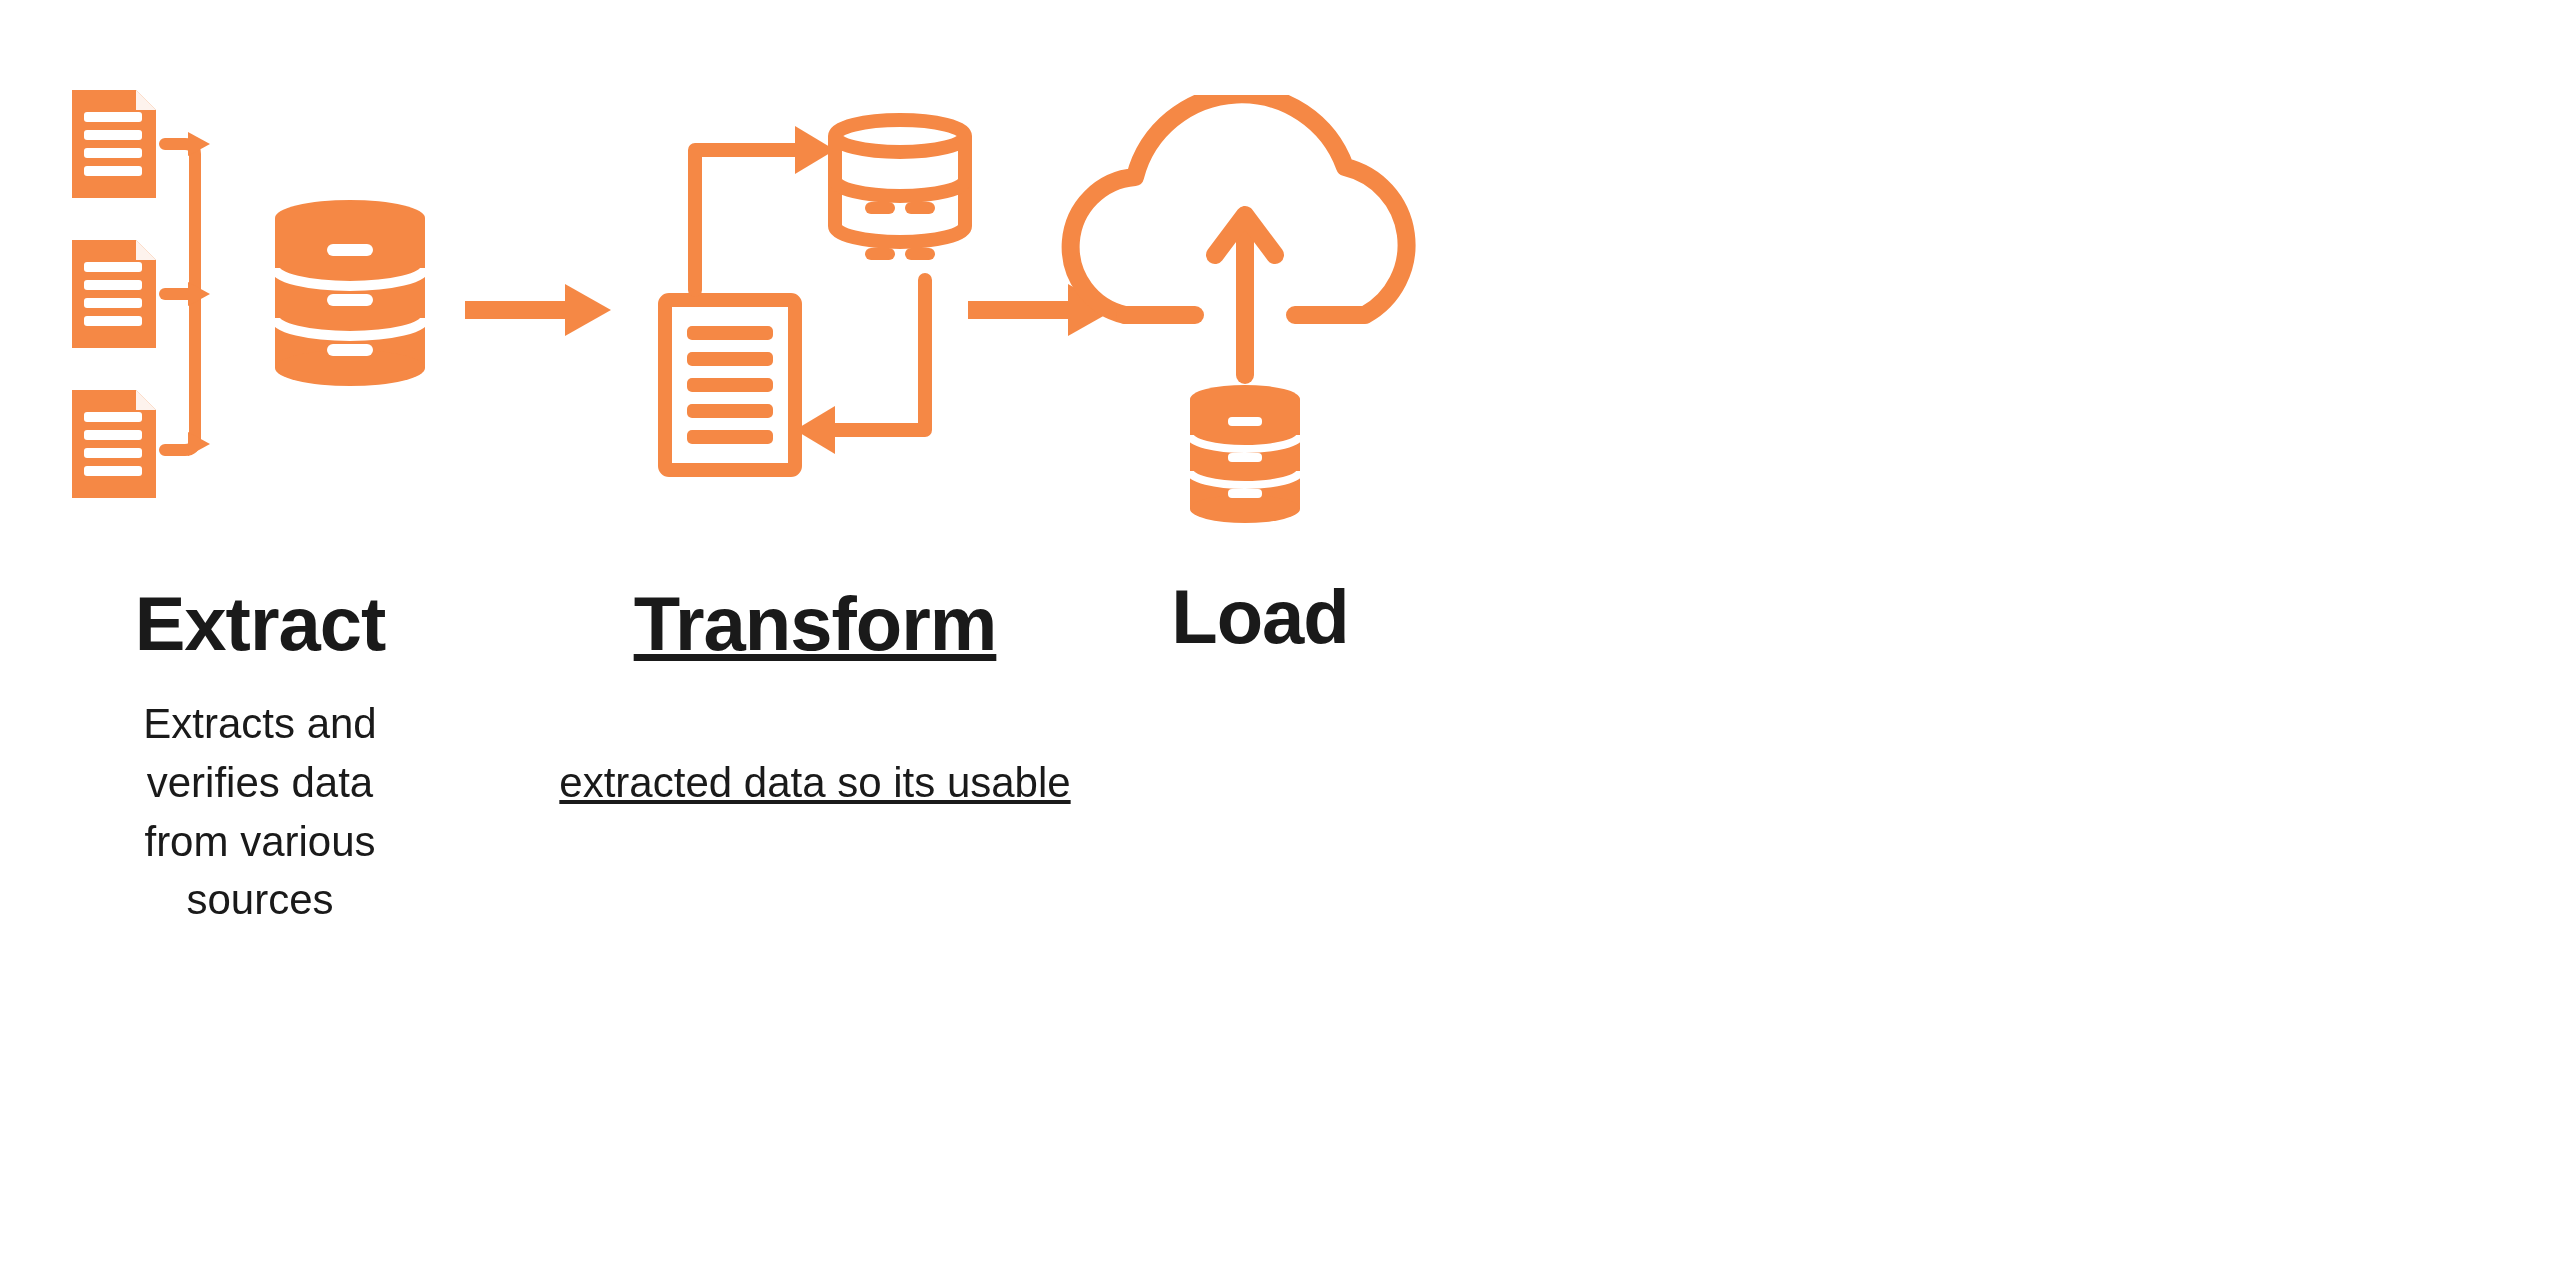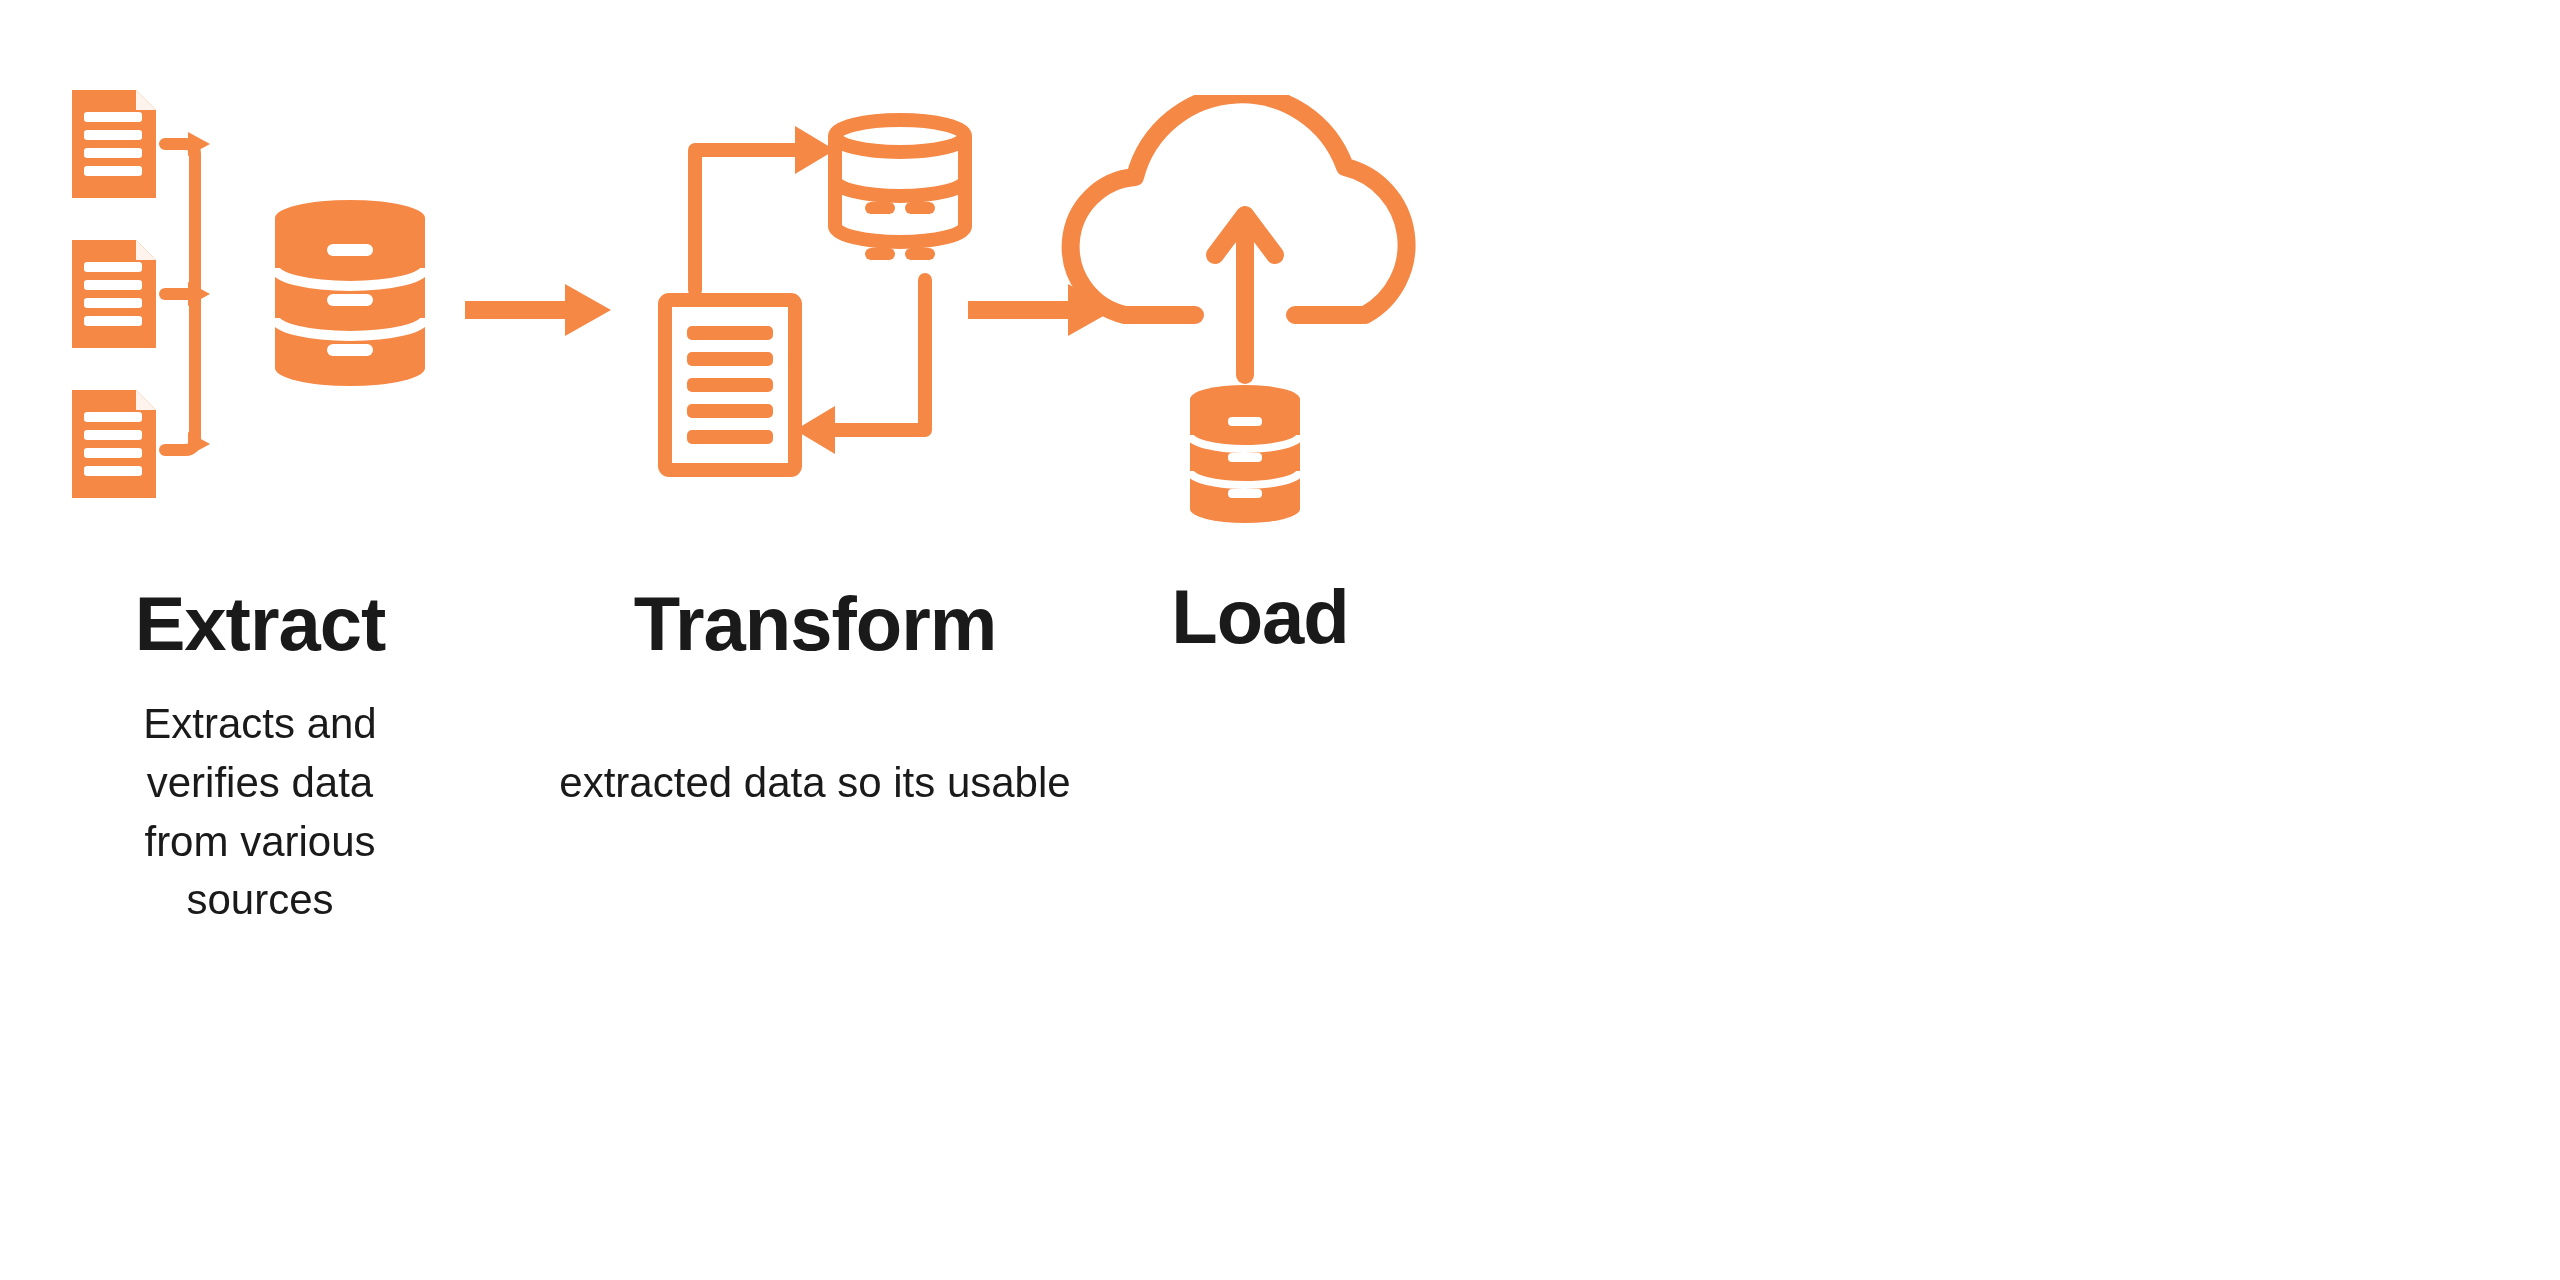--- a/index.html
+++ b/index.html
@@ -171,21 +171,21 @@
   </div>
 
   <div class="section" style="left:60px; top:580px; width:400px;">
     <h2>Extract</h2>
     <p>
       <span>Extracts and verifies data</span><br>
       <span>from various sources</span>
     </p>
   </div>
 
-  <div class="section" style="left:535px; top:580px; width:560px;">
+  <div class="section" style="left:535px; top:580px; width:560px;text-decoration:underline;">
     <h2>Transform</h2>
     <p>
       <br>
       <span>extracted data so its usable</span>
     </p>
   </div>
 
   <div class="section" style="left:990px; top:573px; width:540px;">
     <h2>Load</h2>
     <p>

